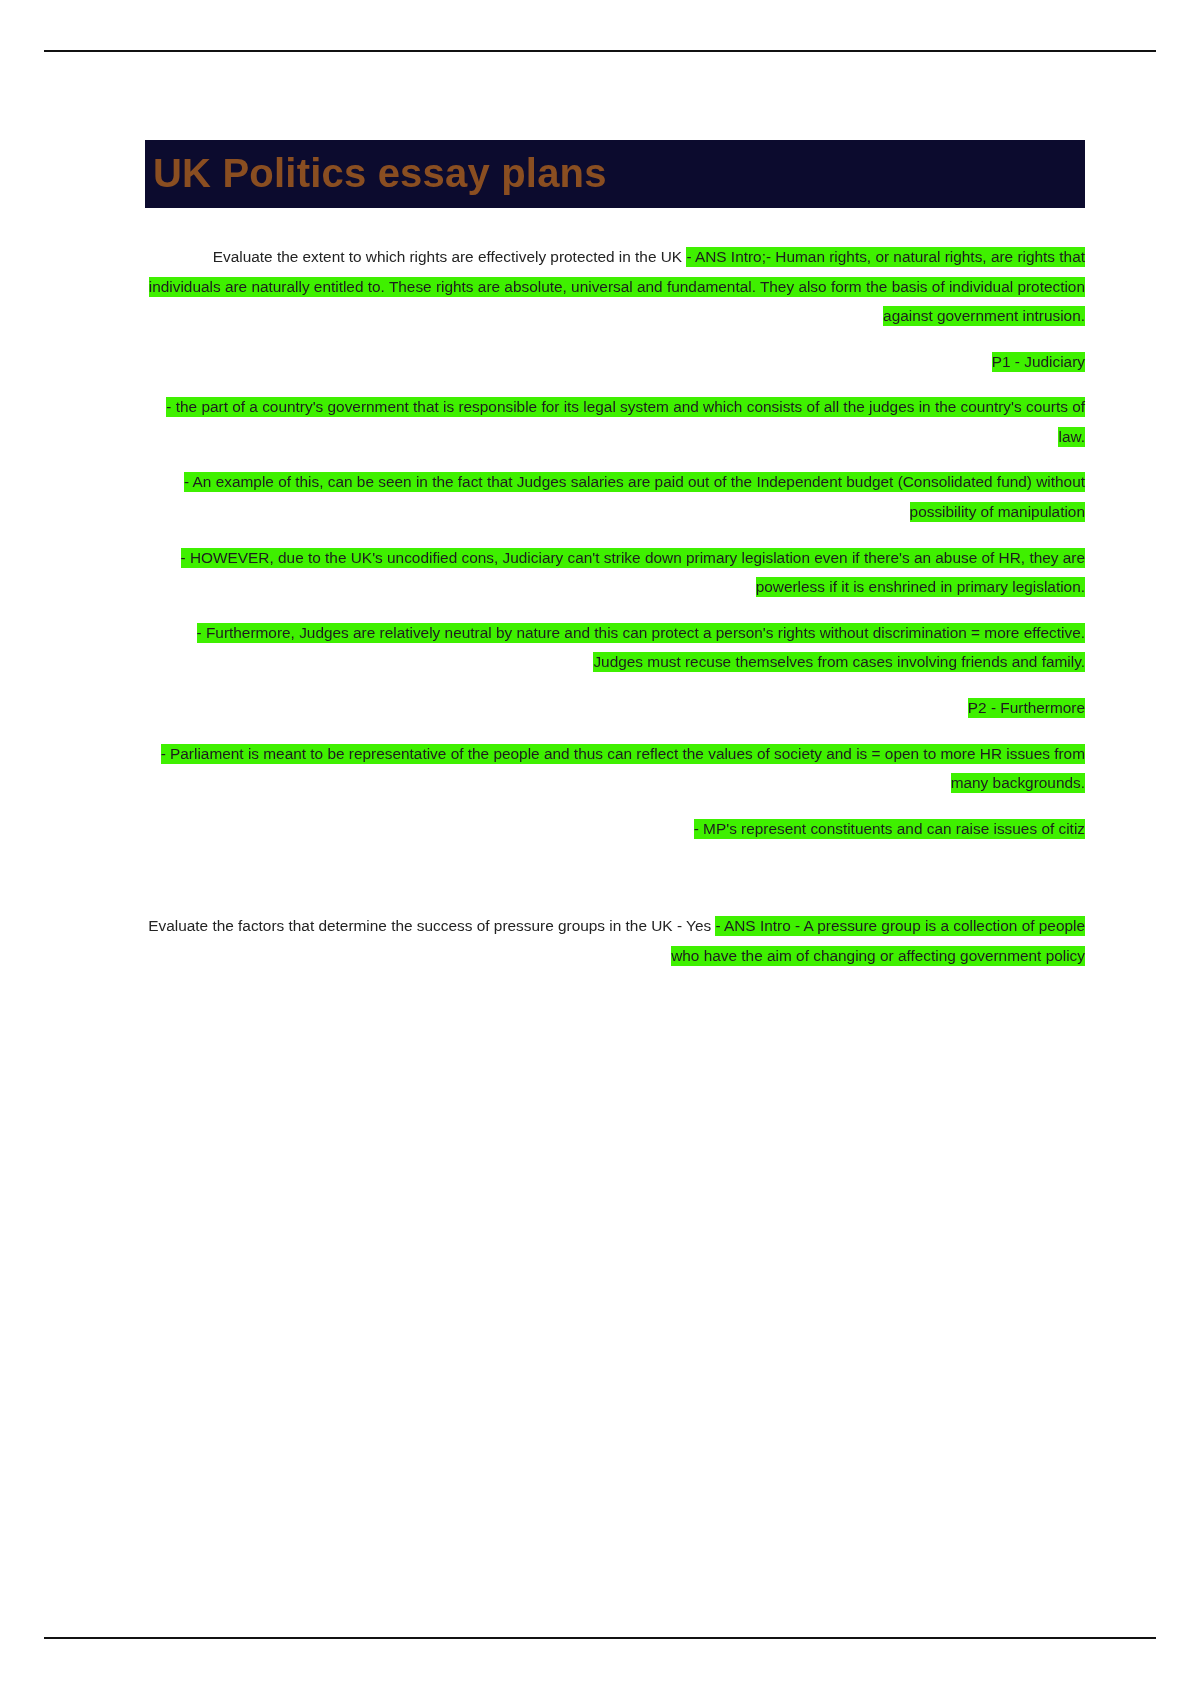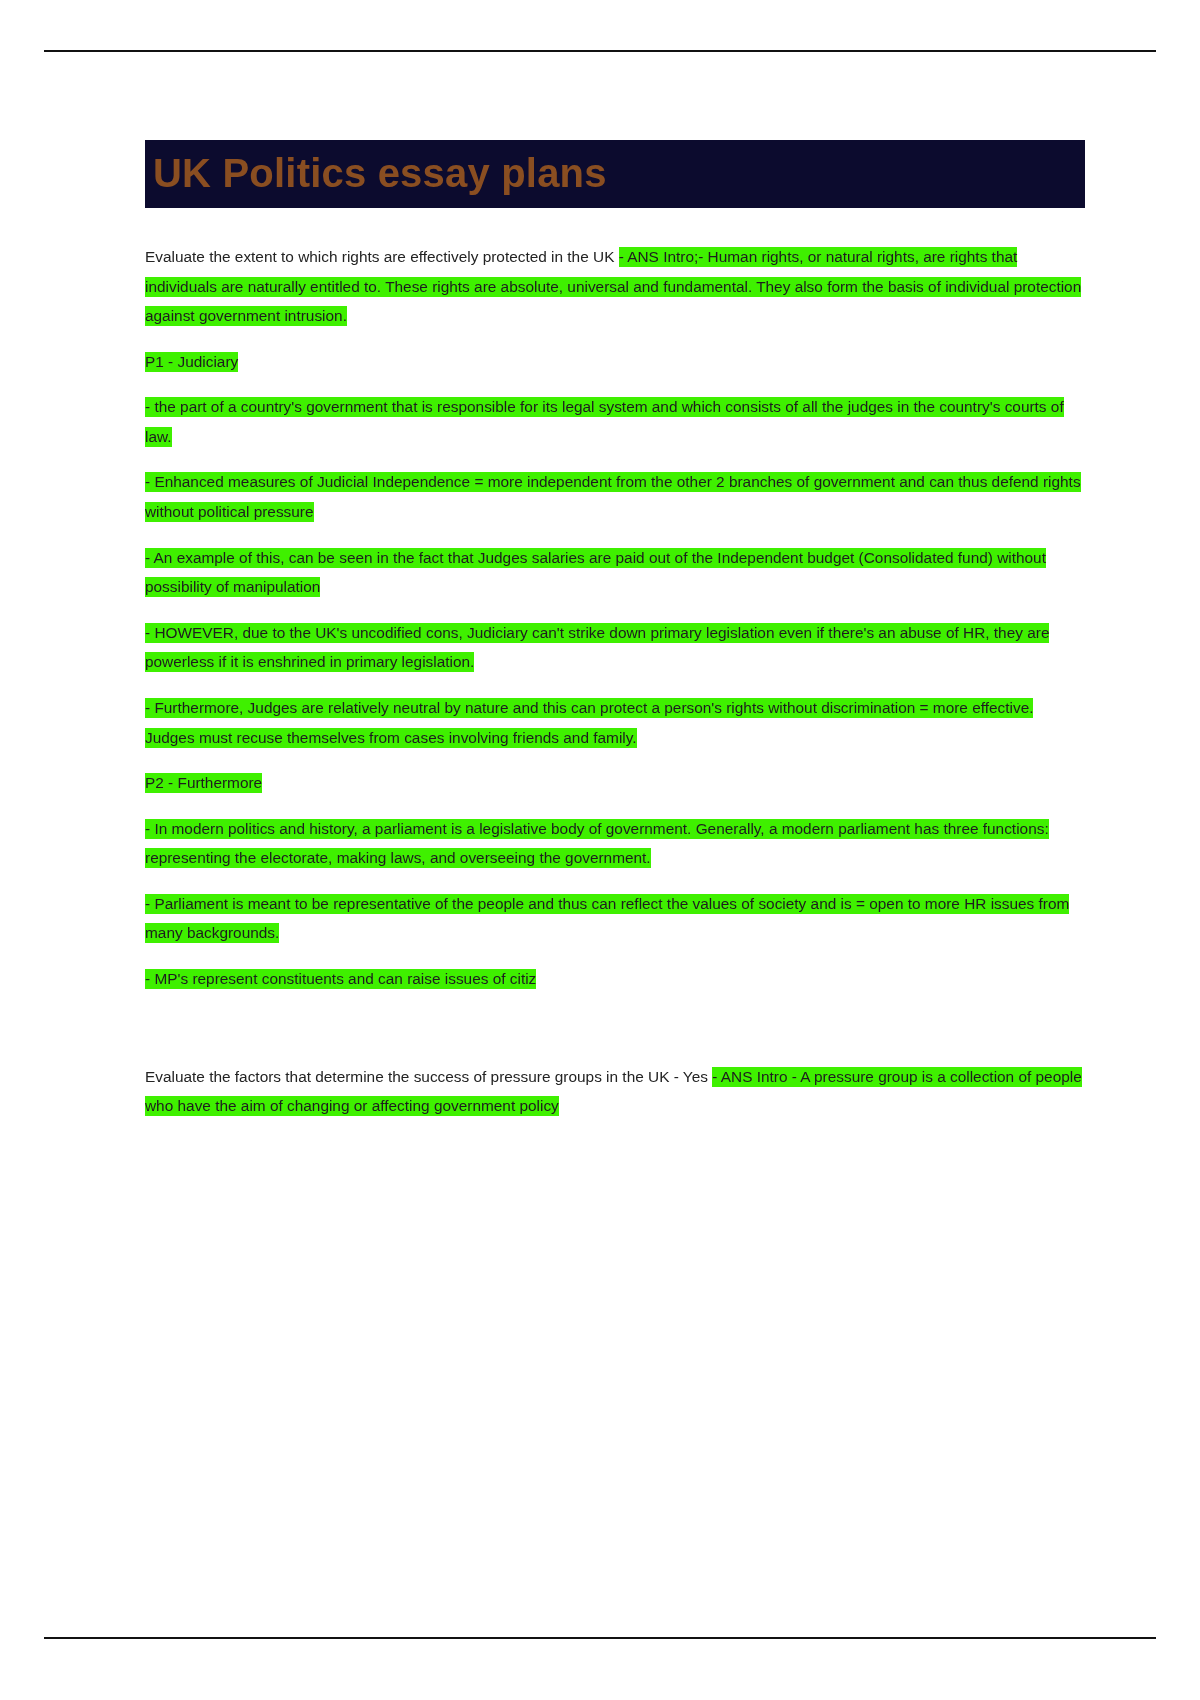--- a/index.html
+++ b/index.html
@@ -53,20 +53,21 @@
     font-weight: bold;
     color: #8a4e21;
     letter-spacing: 0.2px;
   }
 
   .body-text {
     margin-top: 34px;
     font-size: 15.4px;
     line-height: 1.92;
     color: #232323;
+    text-align: right;
   }
 
   p.para {
     margin: 0 0 16px 0;
   }
   .hl {
     background: #3ff000;
     color: #1d1d1d;
     box-decoration-break: clone;
     -webkit-box-decoration-break: clone;
@@ -94,33 +95,31 @@
     </div>
 
     <div class="body-text">
 
       <p class="para"><span class="plain">Evaluate the extent to which rights are effectively protected in the UK </span><span class="hl">- ANS  Intro;- Human rights, or natural rights, are rights that individuals are naturally entitled to. These rights are absolute, universal and fundamental. They also form the basis of individual protection against government intrusion.</span></p>
 
       <p class="para"><span class="hl">P1 - Judiciary</span></p>
 
       <p class="para"><span class="hl">- the part of a country's government that is responsible for its legal system and which consists of all the judges in the country's courts of law.</span></p>
 
-      <p class="para"><span class="hl">- Enhanced measures of Judicial Independence = more independent from the other 2 branches of government and can thus defend rights without political pressure</span></p>
 
       <p class="para"><span class="hl">- An example of this, can be seen in the fact that Judges salaries are paid out of the Independent budget (Consolidated fund) without possibility of manipulation</span></p>
 
 
       <p class="para"><span class="hl">- HOWEVER, due to the UK's uncodified cons, Judiciary can't strike down primary legislation even if there's an abuse of HR, they are powerless if it is enshrined in primary legislation.</span></p>
 
       <p class="para"><span class="hl">- Furthermore, Judges are relatively neutral by nature and this can protect a person's rights without discrimination = more effective. Judges must recuse themselves from cases involving friends and family.</span></p>
 
 
       <p class="para"><span class="hl">P2 - Furthermore</span></p>
 
-      <p class="para"><span class="hl">- In modern politics and history, a parliament is a legislative body of government. Generally, a modern parliament has three functions: representing the electorate, making laws, and overseeing the government.</span></p>
 
       <p class="para"><span class="hl">- Parliament is meant to be representative of the people and thus can reflect the values of society and is = open to more HR issues from many backgrounds.</span></p>
 
       <p class="para"><span class="hl">- MP's represent constituents and can raise issues of citiz</span></p>
 
       <div class="gap-big"></div>
 
       <p class="para"><span class="plain">Evaluate the factors that determine the success of pressure groups in the UK - Yes </span><span class="hl">- ANS  Intro - A pressure group is a collection of people who have the aim of changing or affecting government policy</span></p>
 
     </div>

